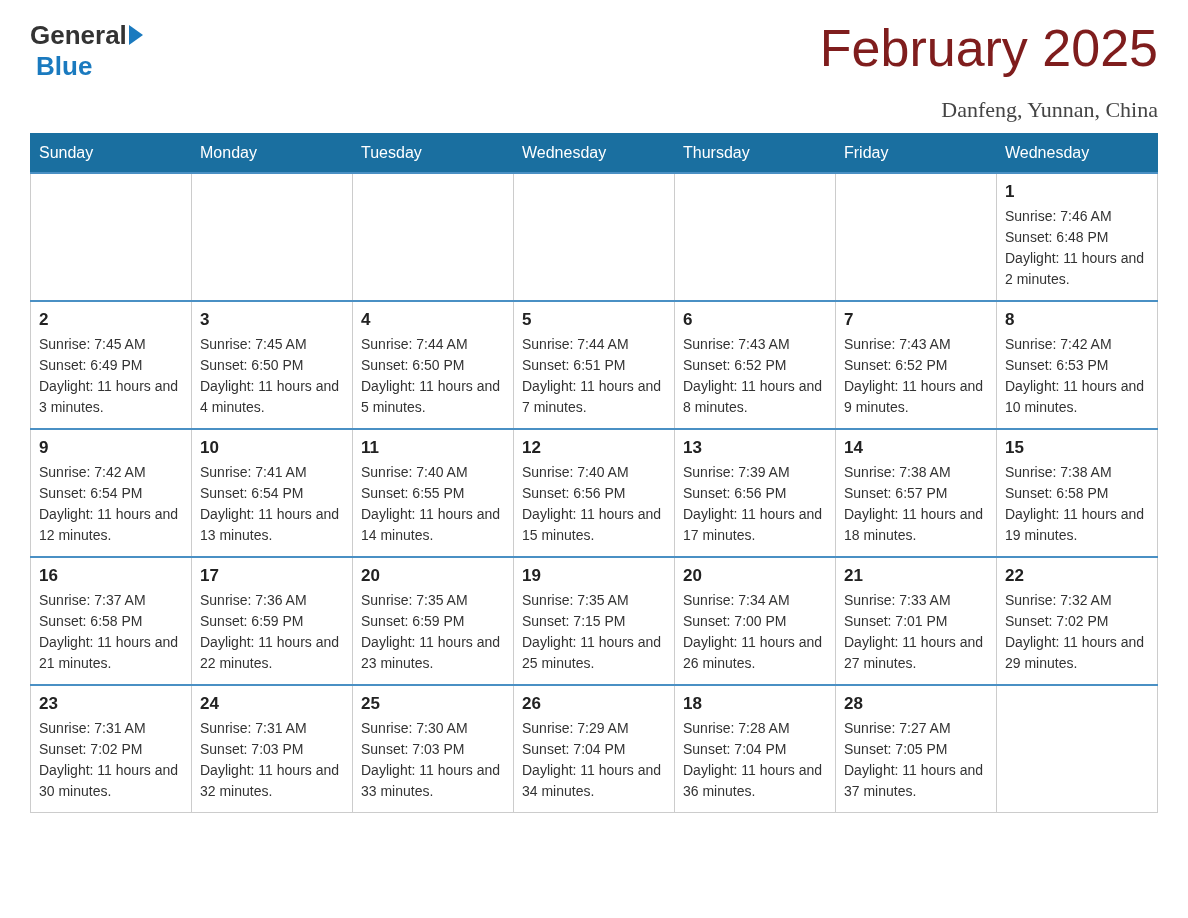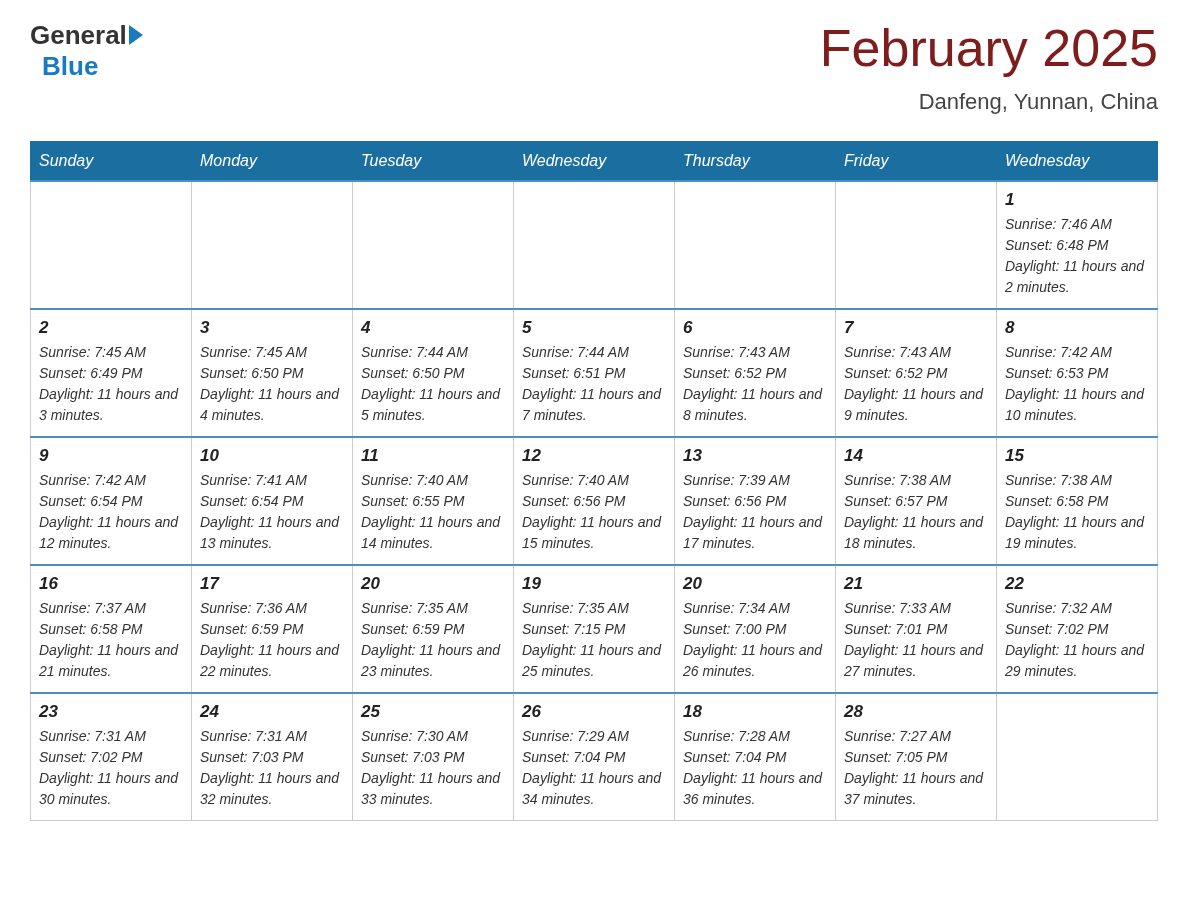--- a/index.html
+++ b/index.html
@@ -38,41 +38,41 @@
     }
     .logo-line1 {
       display: flex;
       align-items: center;
       justify-content: flex-end;
     }
     .logo-line2 {
       font-size: 26px;
       font-weight: bold;
       color: #1a7abf;
-      margin-left: 12px;
+      margin-left: 6px;
     }
     .title-block {
       text-align: right;
     }
     .month-title {
       font-size: 52px;
       font-weight: normal;
       color: #7f1d1d;
       line-height: 1.1;
     }
     .location-title {
       font-size: 22px;
       color: #444;
-      margin-top: 12px;
+      margin-top: 20px;
+      font-family: Liberation Serif, serif;
     }
     .calendar {
       width: 100%;
       border-collapse: collapse;
-      margin-top: 26px;
-      font-style: italic;
+      margin-top: 10px;
     }
     .calendar th {
       background-color: #1a6fa0;
       color: #fff;
       padding: 10px 8px;
       font-size: 16px;
       font-weight: normal;
       text-align: left;
       border: 1px solid #1a6fa0;
     }

